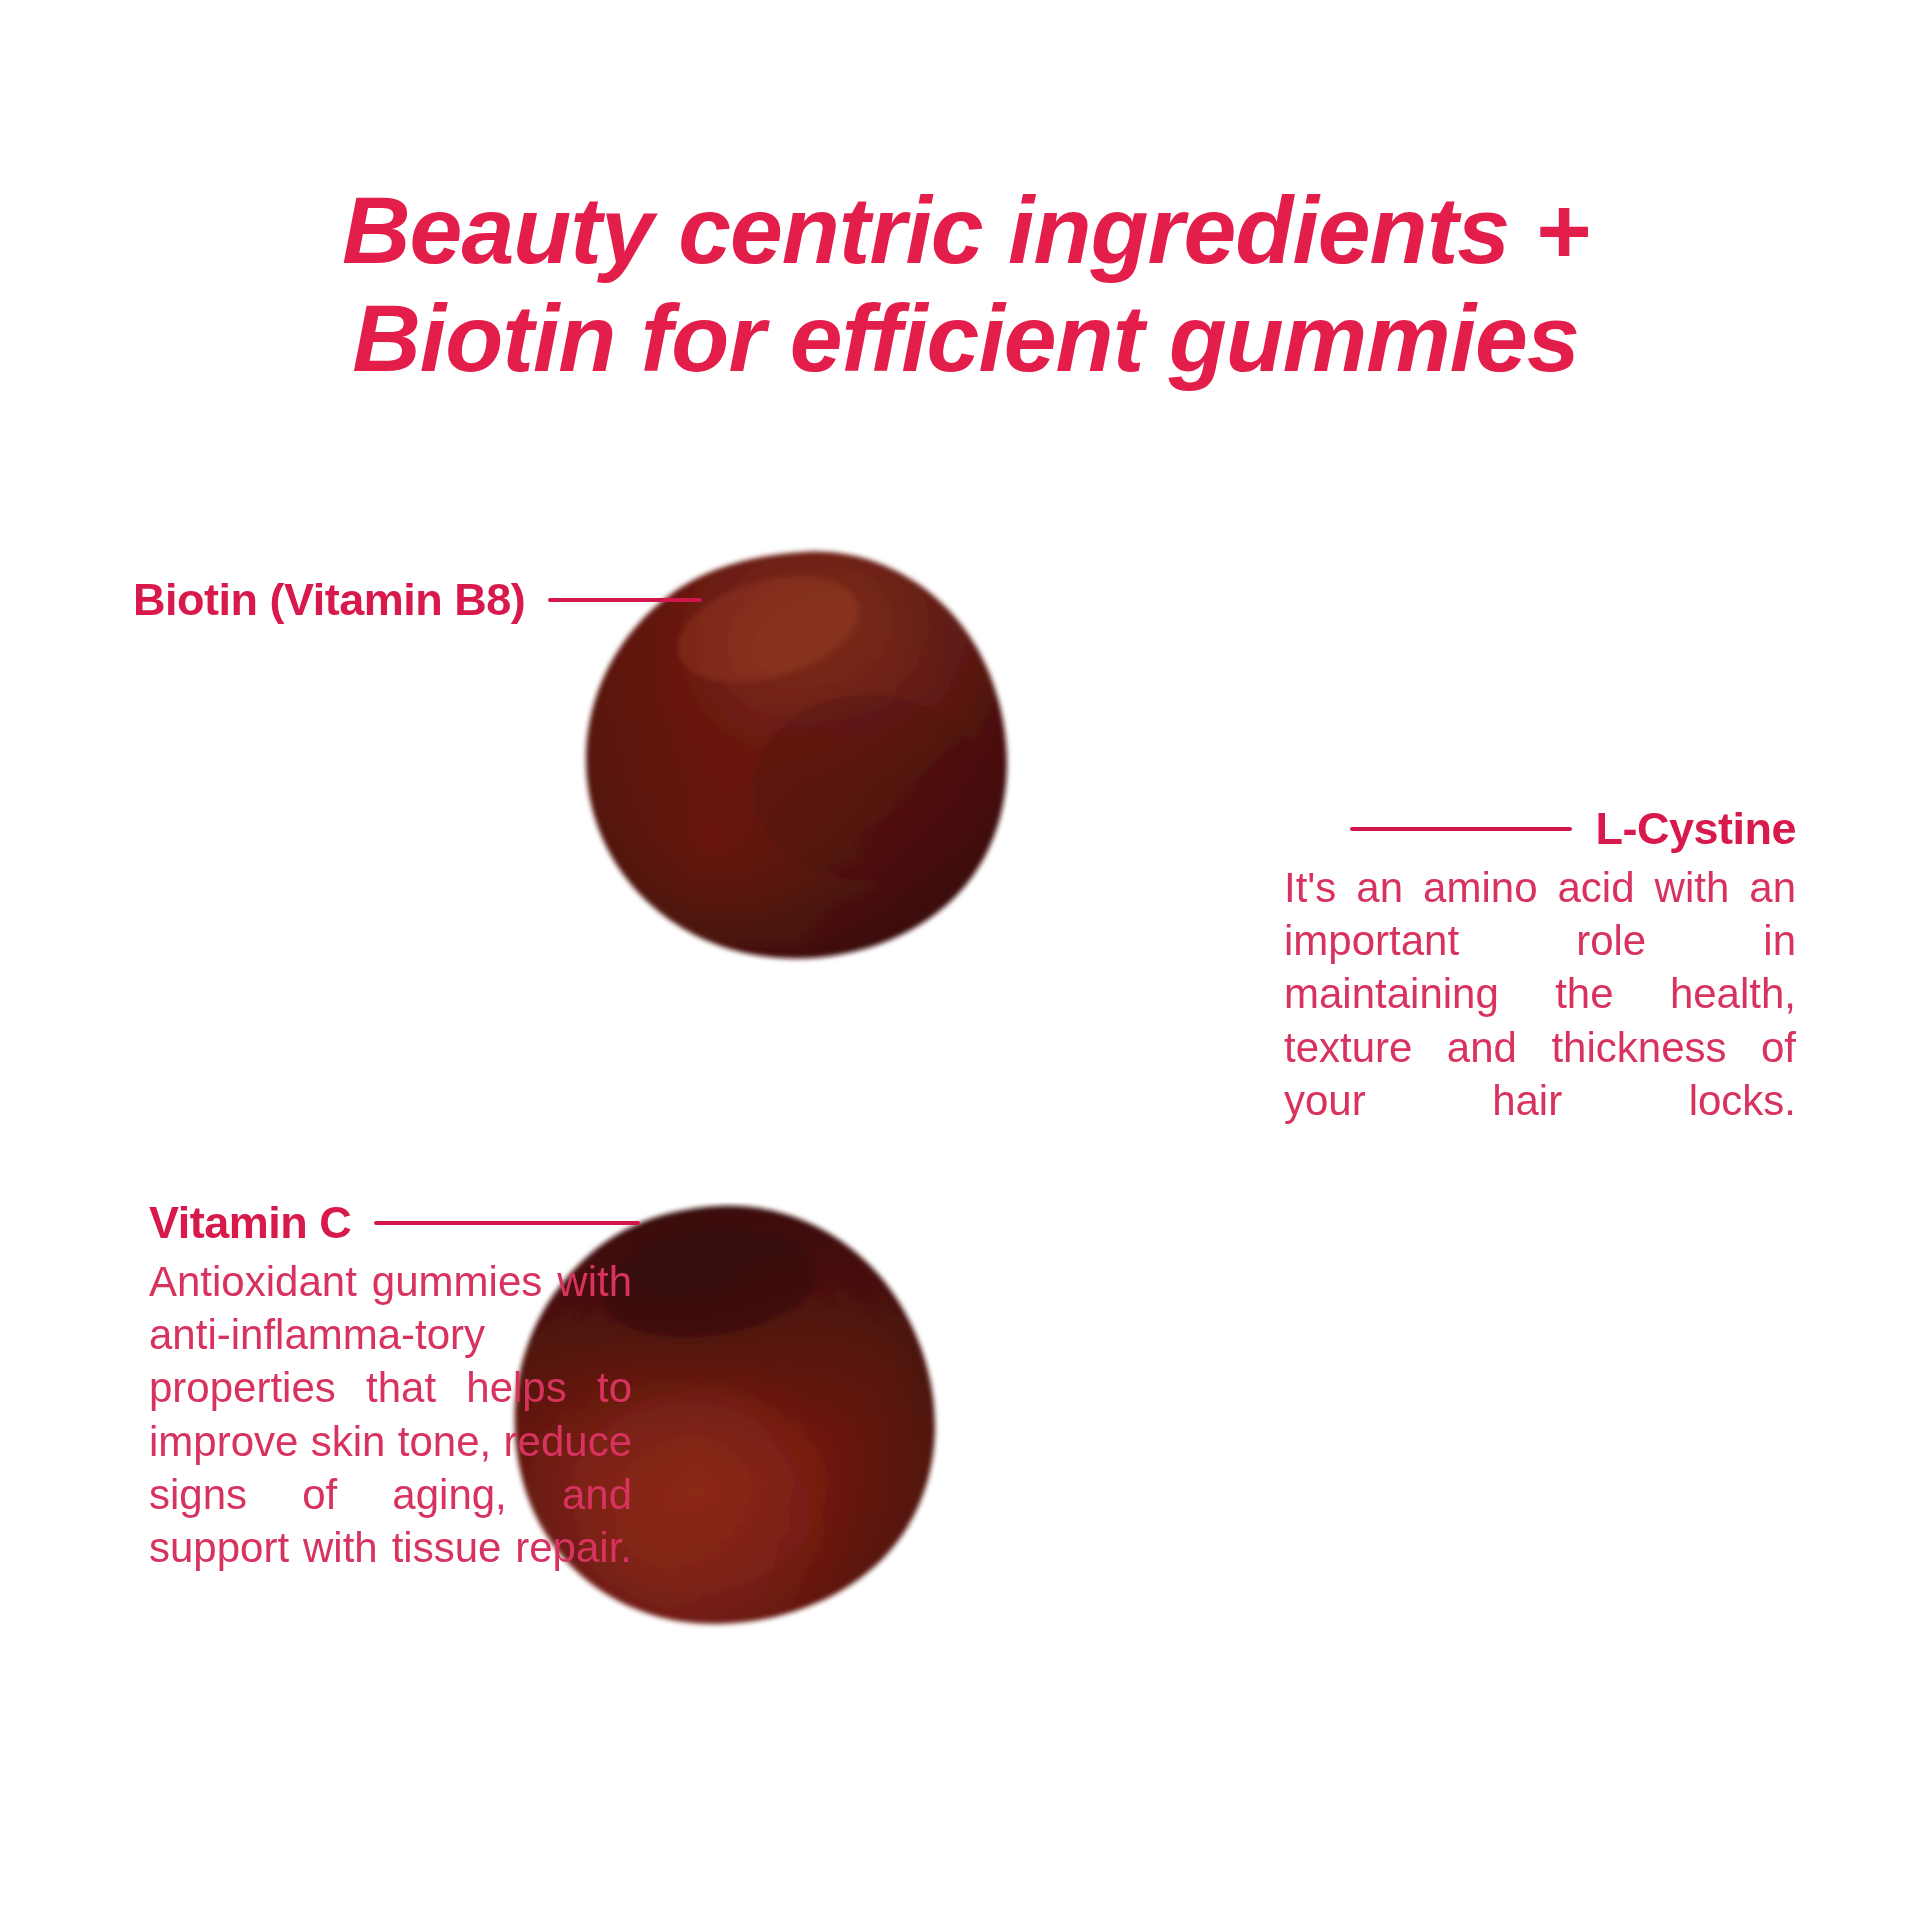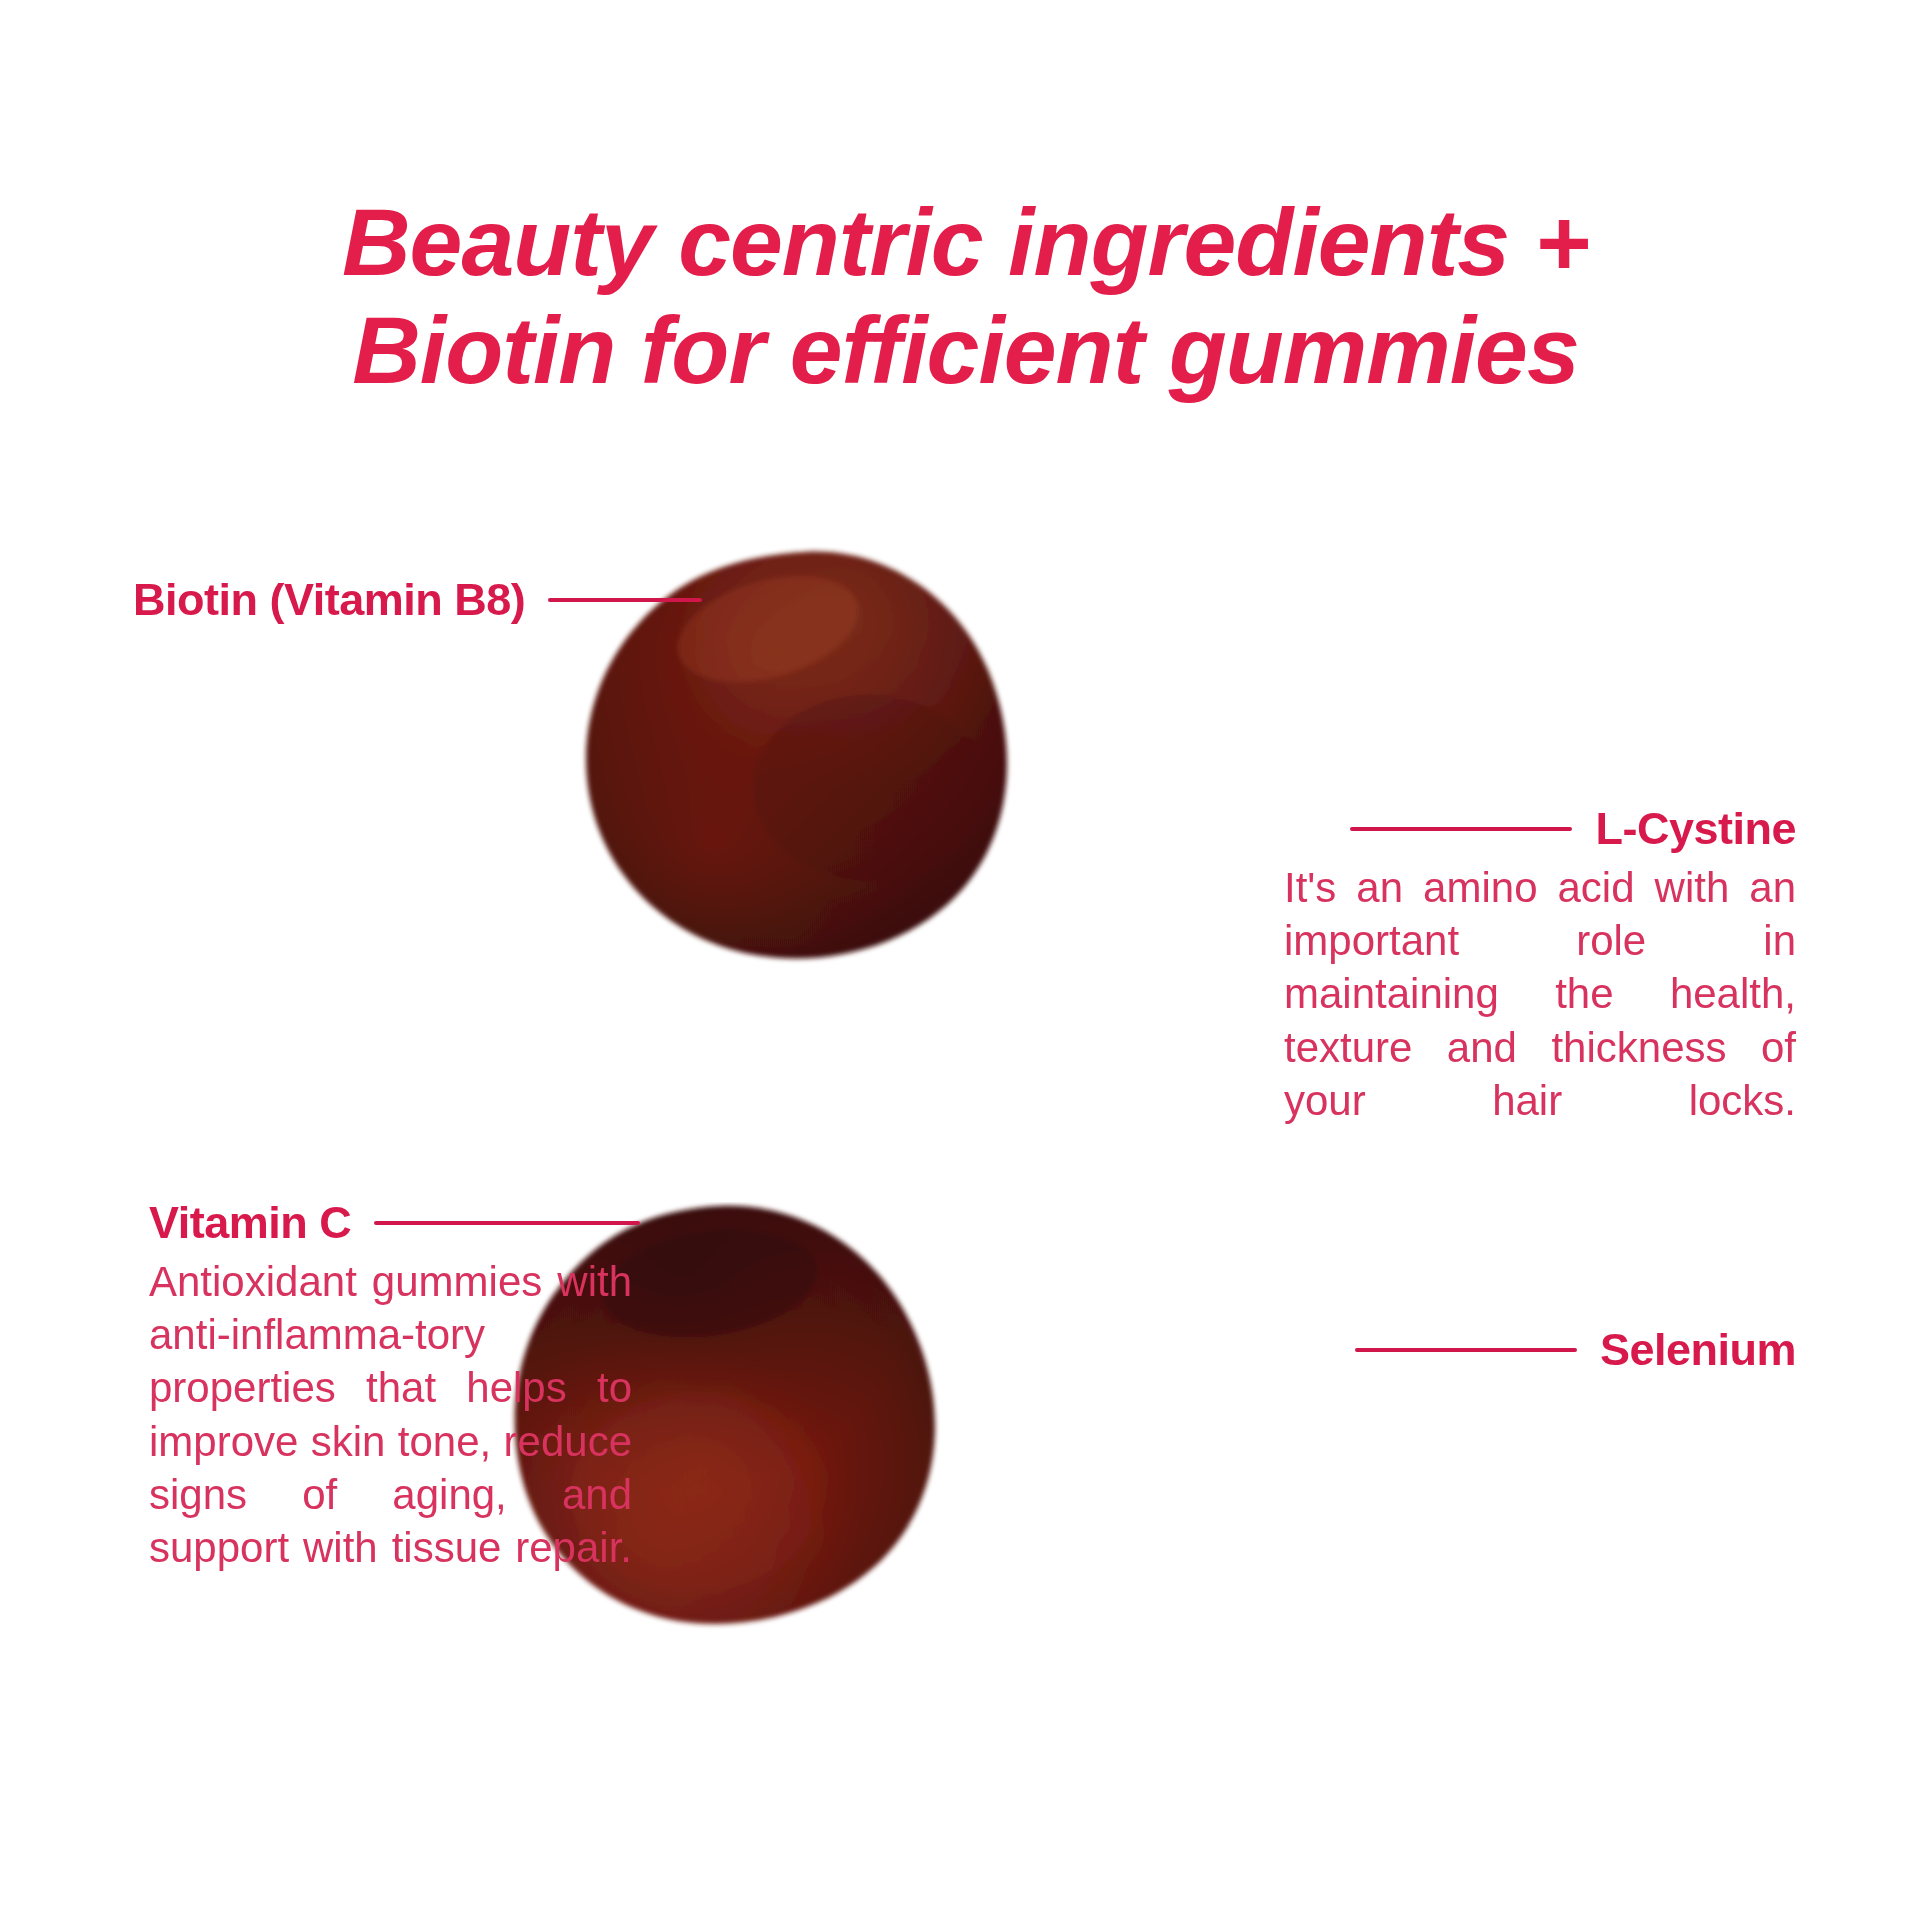--- a/index.html
+++ b/index.html
@@ -8,21 +8,21 @@
     background:#ffffff;
     font-family:"Liberation Sans","DejaVu Sans",sans-serif;
     overflow:hidden;
     position:relative;
   }
   .page{position:relative;width:1931px;height:1931px;}
 
   
   .title{
     position:absolute;
-    left:174px; top:188px; width:1583px;
+    left:174px; top:176px; width:1583px;
     text-align:center;
     color:#E41E4B;
     font-size:95px;
     line-height:1.14;
     font-weight:bold;
     font-style:italic;
     letter-spacing:-1px;
   }
   .title .line{display:block;}
 
@@ -204,20 +204,16 @@
 
   <div class="block" id="blk-vitaminc">
     <div class="head">
       <h3>Vitamin C</h3>
       <span class="rule"></span>
     </div>
     <p>Antioxidant gummies with anti-inflamma-tory properties that helps to improve skin tone, reduce signs of aging, and support with tissue repair.</p>
   </div>
 
   <div class="block" id="blk-selenium">
-    <div class="head right">
-      <span class="rule"></span>
-      <h3>Selenium</h3>
-    </div>
   </div>
 
 </div>
 
 
 </body></html>

